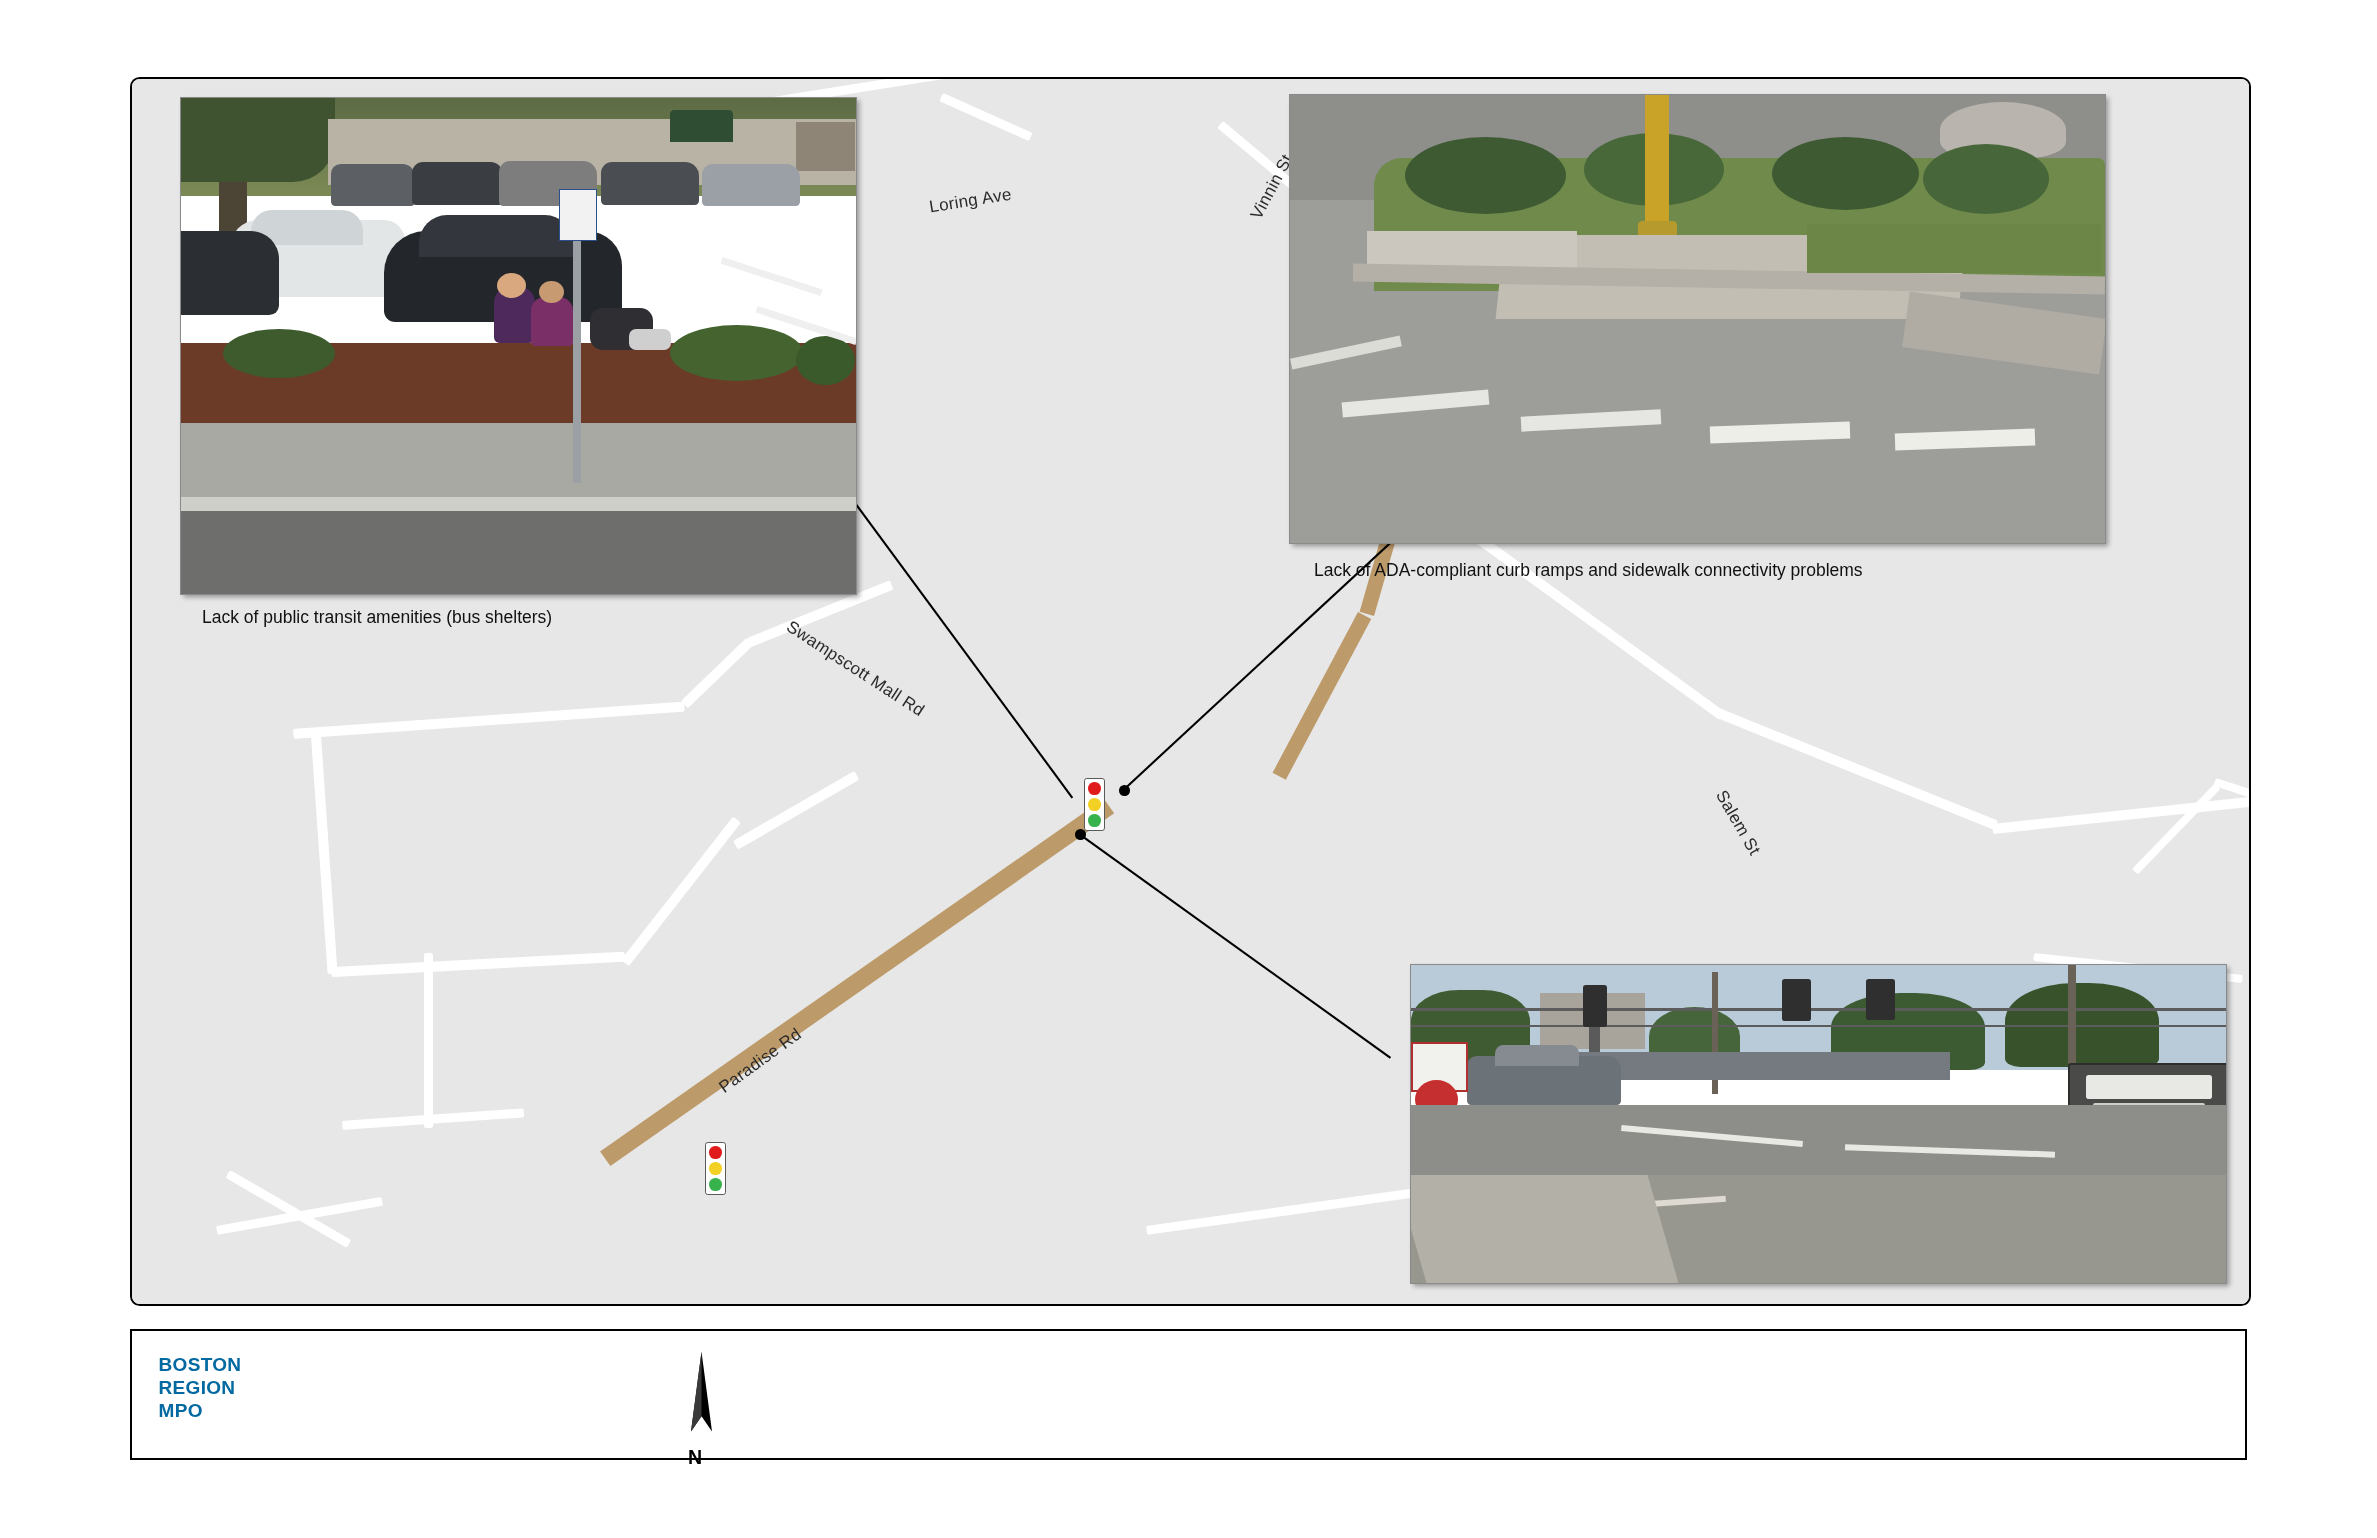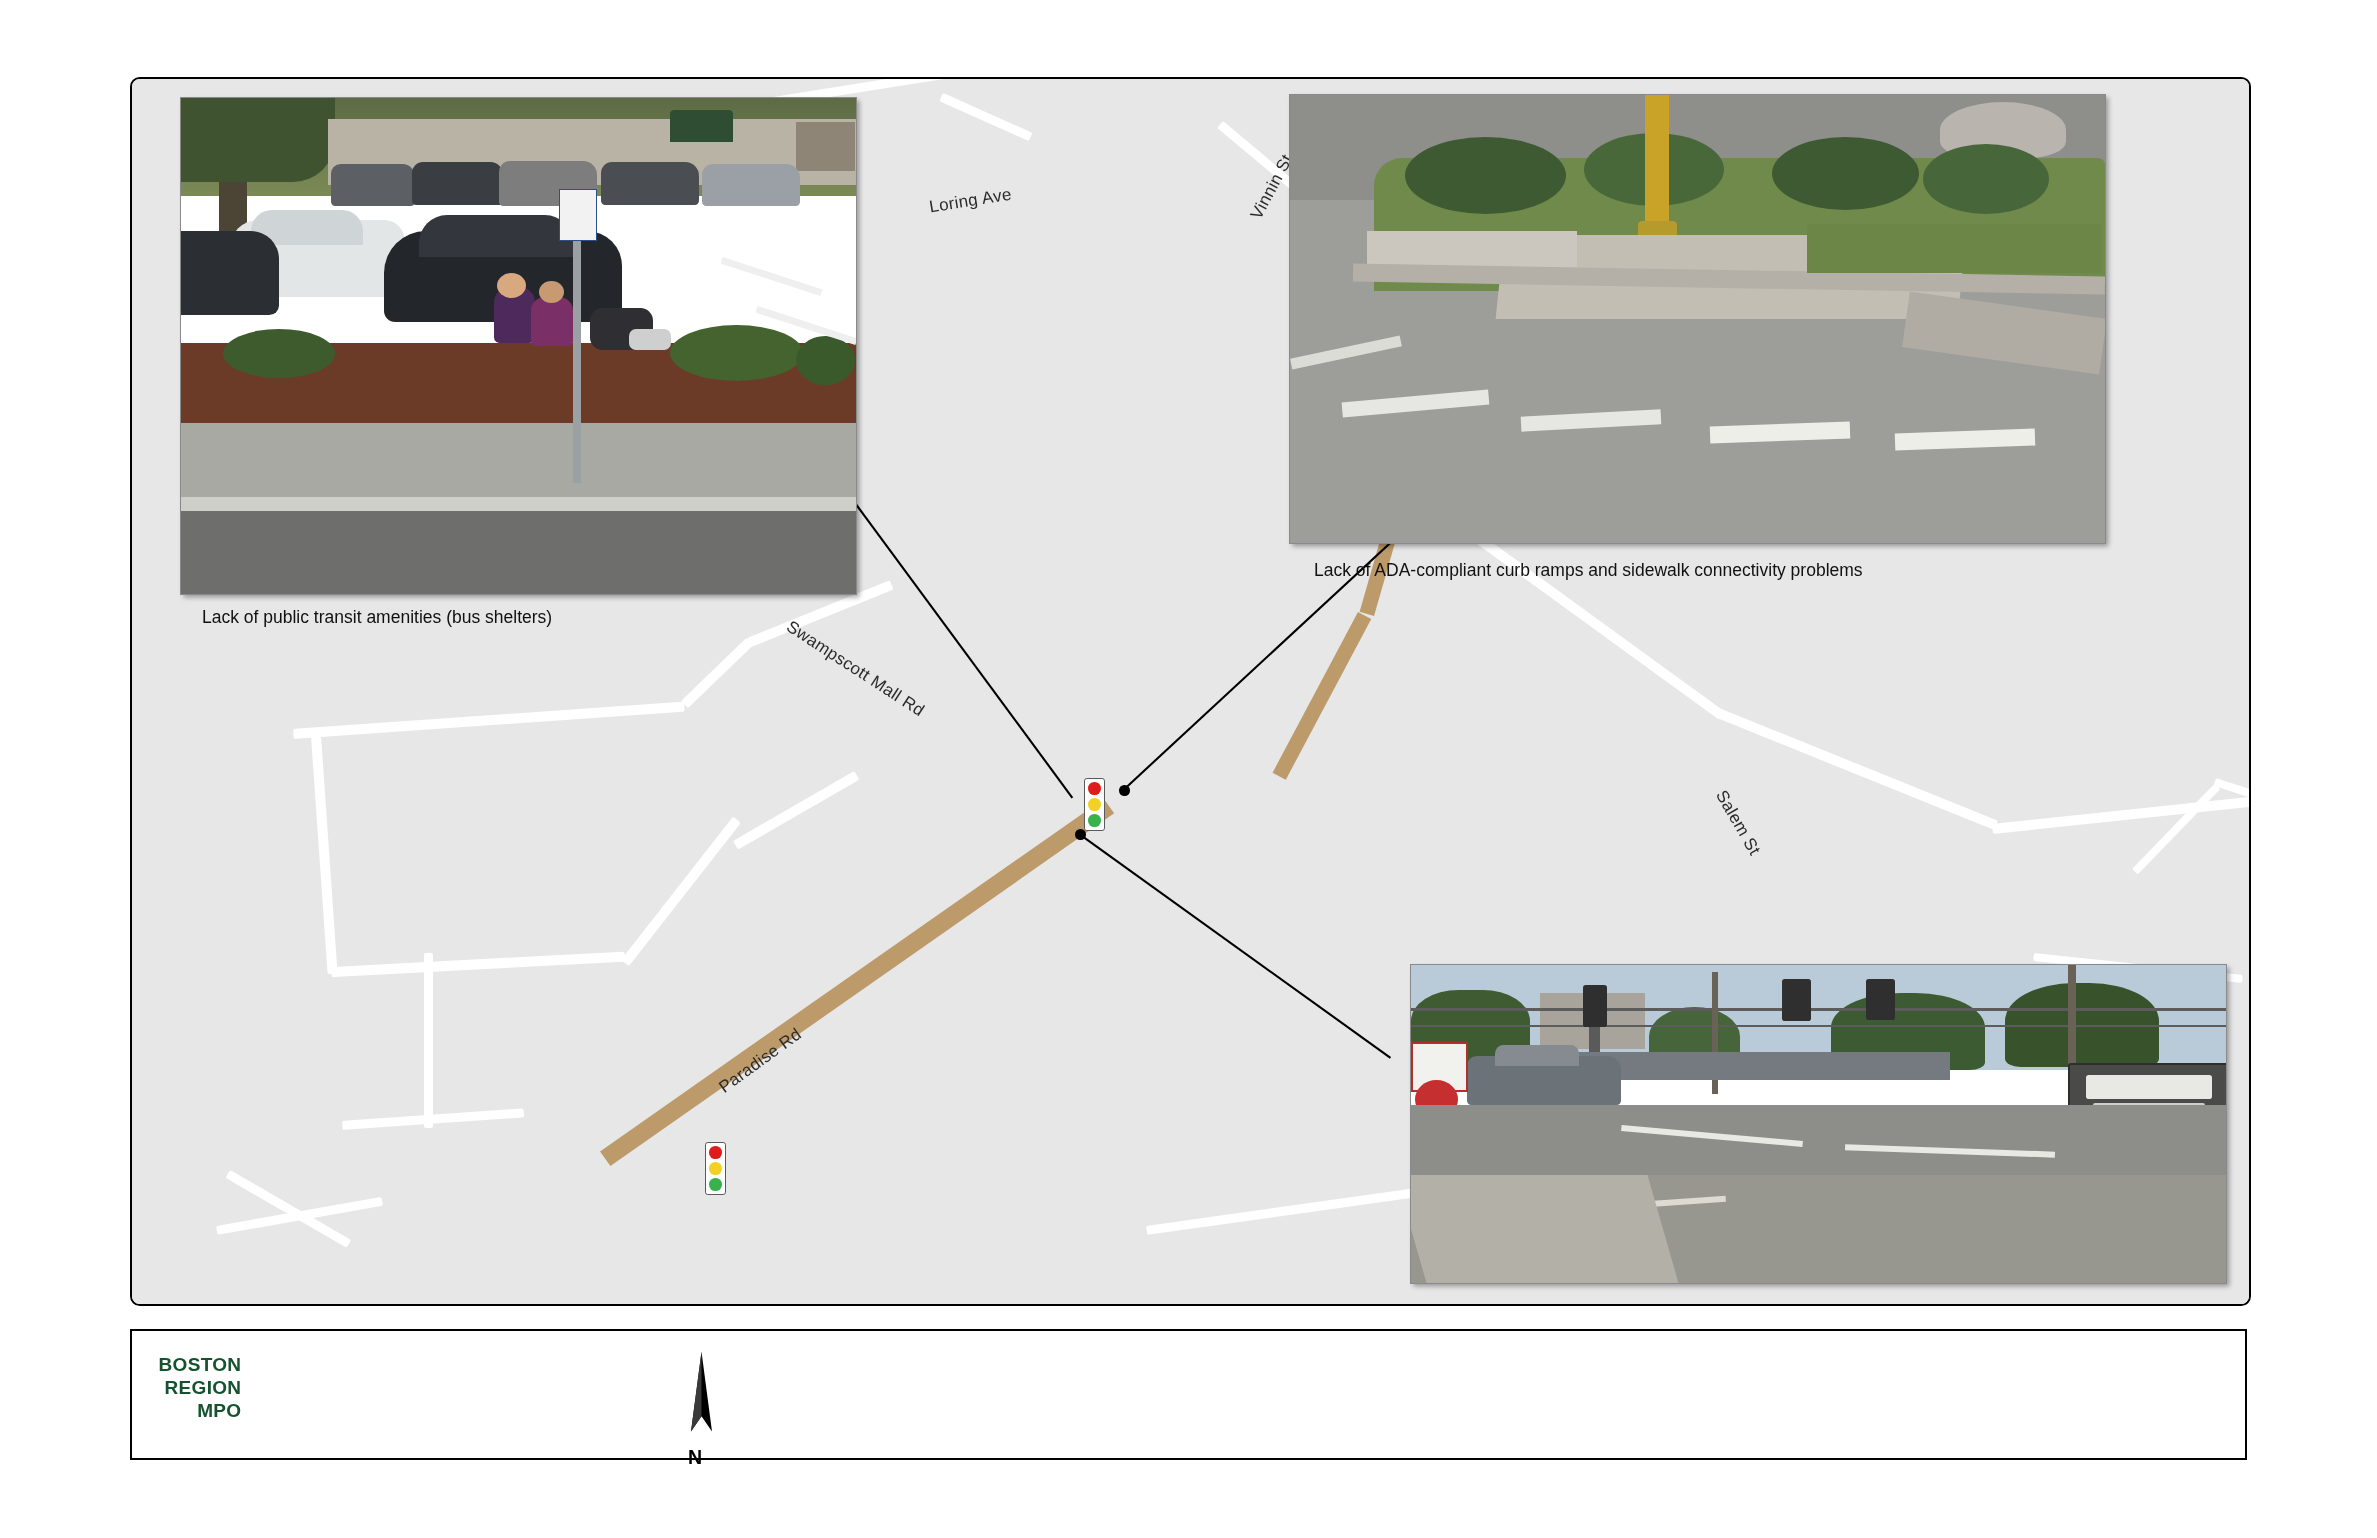--- a/index.html
+++ b/index.html
@@ -120,23 +120,22 @@
     box-sizing: border-box;
     background: #ffffff;
   }
   .mpo-logo {
     position: absolute;
     left: 26.6px;
     top: 22.4px;
     font-size: 19px;
     line-height: 23px;
     font-weight: bold;
-    color: #14532d;
+    color: #0369a1;
     letter-spacing: 0.3px;
-    text-align: right;
   }
   .fig-title {
     position: absolute;
     left: 0;
     top: 34px;
     width: 100%;
     text-align: center;
     font-size: 18px;
     font-weight: bold;
     line-height: 25px;

